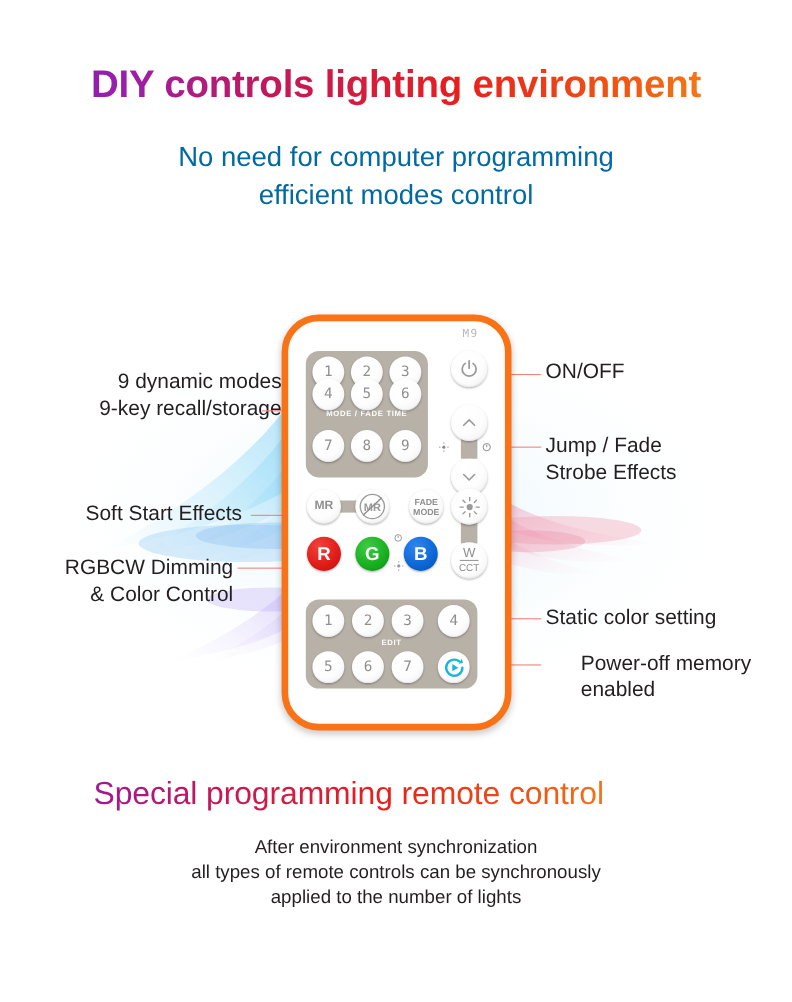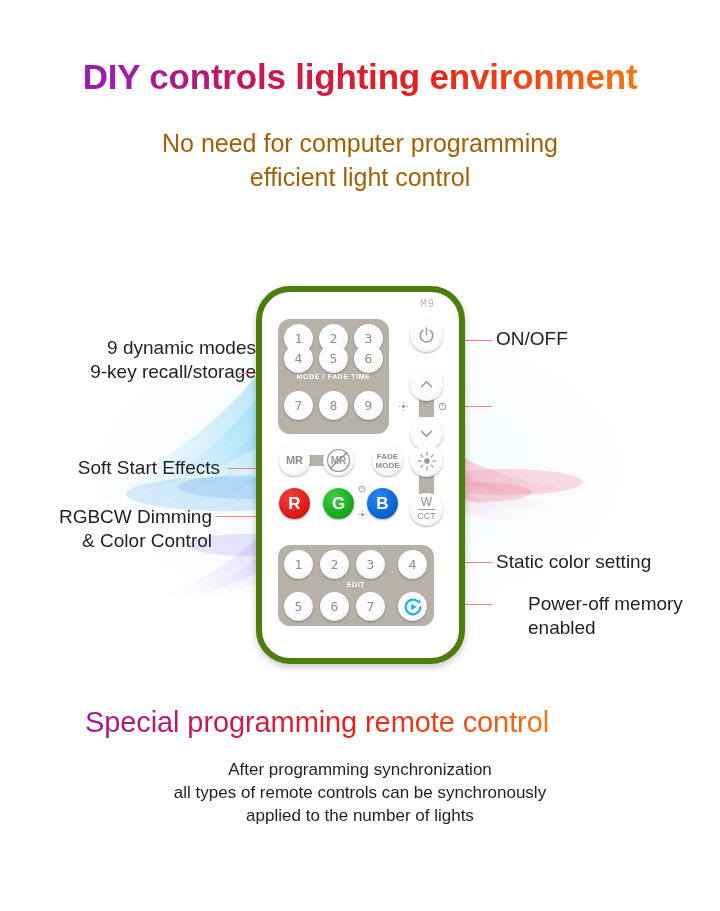--- a/index.html
+++ b/index.html
@@ -24,21 +24,21 @@
     position: absolute; left: 0; top: 57px; width: 720px;
     text-align: center;
     font-size: 35px; font-weight: bold; letter-spacing: -0.2px;
     background-image: linear-gradient(90deg,#7B21B8 0%, #9B1FA8 16%, #C2185B 34%, #E8201C 58%, #F05A14 80%, #F7A01C 100%);
     -webkit-background-clip: text; background-clip: text;
     color: transparent; -webkit-text-fill-color: transparent;
     white-space: nowrap;
   }
   .subtitle {
     position: absolute; left: 0; top: 126px; width: 720px;
-    text-align: center; color: #a16207;
+    text-align: center; color: #0369a1;
     font-size: 25px; line-height: 34px; font-weight: 400;
   }
   .footer-title {
     position: absolute; left: 0; top: 706px; width: 634px;
     text-align: center;
     font-size: 29px; font-weight: 400; letter-spacing: -0.1px;
     background-image: linear-gradient(90deg,#7B21B8 0%, #A01A93 14%, #C2185B 30%, #E8201C 56%, #EF5A16 78%, #F7A01C 100%);
     -webkit-background-clip: text; background-clip: text;
     color: transparent; -webkit-text-fill-color: transparent;
     white-space: nowrap;
@@ -59,21 +59,21 @@
   .leader {
     position: absolute; height: 0;
     border-top: 1.6px solid #f4837f;
   }
 
   
   #remote {
     position: absolute; left: 256px; top: 286px;
     width: 209px; height: 378px;
     background: #ffffff;
-    border: 6px solid #4d7c0f;
+    border: 6px solid #f97316;
     border-radius: 34px;
     box-shadow: 0 3px 7px rgba(0,0,0,.22), inset 0 0 0 1.5px #fbfbfb;
   }
   #remote .inner { position: absolute; inset: 0; }
 
   .model-label {
     position: absolute; right: 24px; top: 6px;
     font-size: 10px; color: #b9b9b9; letter-spacing: 1.2px;
     font-family: "DejaVu Sans Mono", monospace;
   }
@@ -167,21 +167,21 @@
       <path d="M433 468 C458 494 500 512 548 522 C500 524 462 516 435 500 Z" fill="url(#gPink)" opacity=".55"></path>
       <ellipse cx="505" cy="482" rx="78" ry="13" fill="#f0889f" opacity=".35"></ellipse>
       <ellipse cx="480" cy="492" rx="52" ry="10" fill="#e8718e" opacity=".3"></ellipse>
       <path d="M436 486 C452 516 470 544 476 572 C458 546 440 518 432 500 Z" fill="url(#gPink)" opacity=".45"></path>
     </g>
   </svg>
 
   <div class="title">DIY controls lighting environment</div>
   <div class="subtitle">
     <div>No need for computer programming</div>
-    <div>efficient light control</div>
+    <div>efficient modes control</div>
   </div>
 
   <div class="callout left" style="left:40px; top:336px; width:216px;">
     <div>9 dynamic modes</div>
     <div>9-key recall/storage</div>
   </div>
   <div class="leader" style="left:238px; top:373px; width:60px;"></div>
 
   <div class="callout left" style="left:40px; top:456px; width:180px;">
     <div>Soft Start Effects</div>
@@ -192,20 +192,24 @@
     <div>RGBCW Dimming</div>
     <div>&amp; Color Control</div>
   </div>
   <div class="leader" style="left:216px; top:516px; width:74px;"></div>
 
   <div class="callout right" style="left:496px; top:327px;">
     <div>ON/OFF</div>
   </div>
   <div class="leader" style="left:444px; top:340px; width:48px;"></div>
 
+  <div class="callout right" style="left:496px; top:394px;">
+    <div>Jump / Fade</div>
+    <div>Strobe Effects</div>
+  </div>
   <div class="leader" style="left:444px; top:406px; width:48px;"></div>
 
   <div class="callout right" style="left:496px; top:550px;">
     <div>Static color setting</div>
   </div>
   <div class="leader" style="left:444px; top:562px; width:48px;"></div>
 
   <div class="callout right" style="left:496px; top:592px;margin-left:32px;">
     <div>Power-off memory</div>
     <div>enabled</div>
@@ -347,18 +351,18 @@
         <span style="font-size:12px;font-family:'Liberation Sans',sans-serif;">W</span>
         <span style="display:block;width:17px;height:1px;background:#9a9a9a;margin:1px 0;"></span>
         <span style="font-size:9px;font-family:'Liberation Sans',sans-serif;">CCT</span>
       </div>
 
     </div>
   </div>
 
   <div class="footer-title">Special programming remote control</div>
   <div class="footer-sub">
-    <div>After programming synchronization</div>
+    <div>After environment synchronization</div>
     <div>all types of remote controls can be synchronously</div>
     <div>applied to the number of lights</div>
   </div>
 
 </div>
 
 </body></html>

